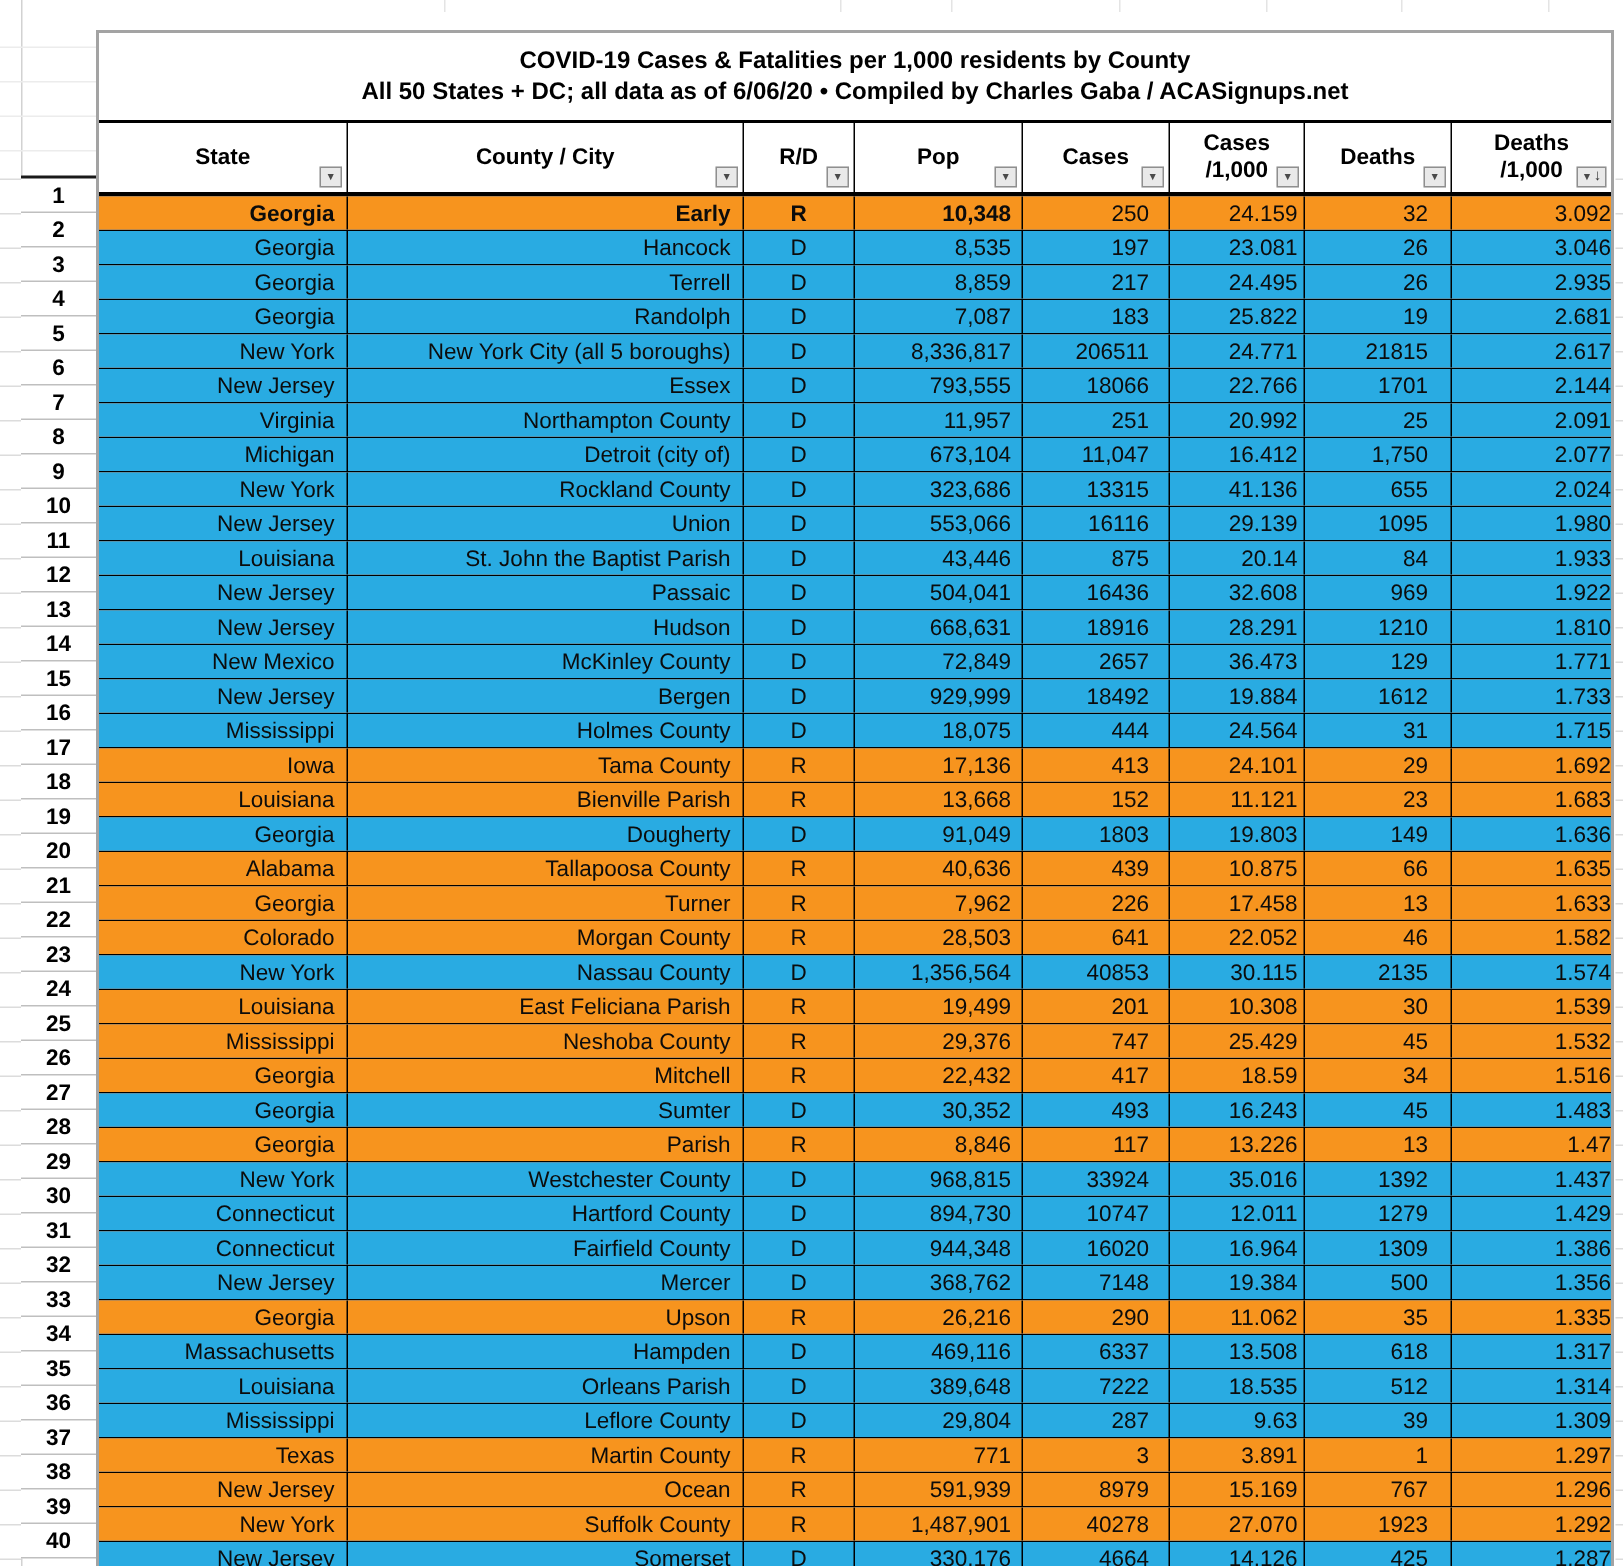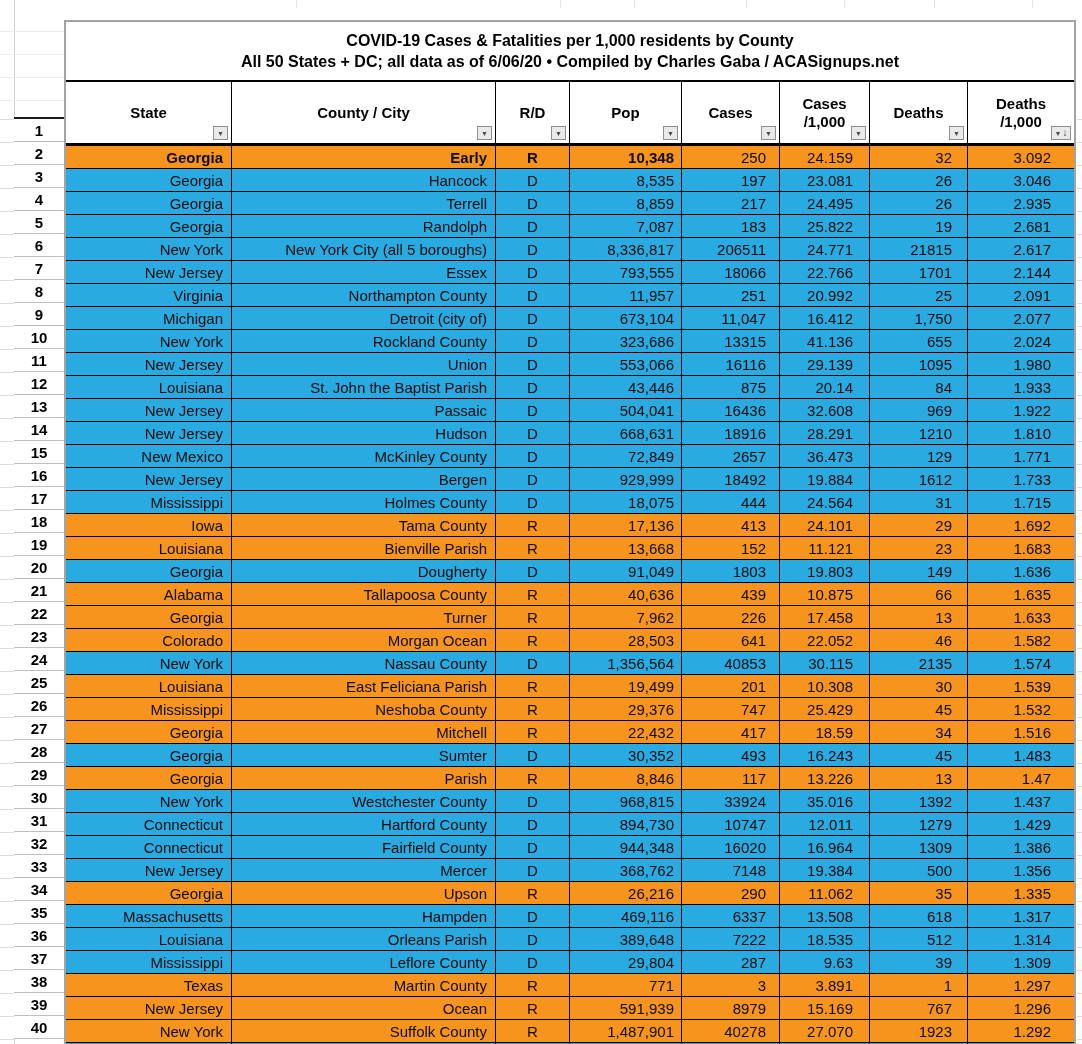--- a/index.html
+++ b/index.html
@@ -18,21 +18,21 @@
           font-weight:bold;font-size:15px;color:#000;}
 
   
   .sheet-table{position:absolute;left:64px;top:20px;width:1012px;height:1036px;
                box-sizing:border-box;border:2px solid #a3a3a3;background:#fff;overflow:hidden;}
 
   .title-band{height:60px;box-sizing:border-box;border-bottom:2px solid #000;
               display:flex;flex-direction:column;align-items:center;justify-content:center;
               font-weight:bold;font-size:16px;line-height:21px;text-align:center;color:#000;}
 
-  .header-band{height:64px;box-sizing:border-box;border-bottom:3px solid #000;display:flex;}
+  .header-band{height:49px;box-sizing:border-box;border-bottom:3px solid #000;display:flex;}
   .header-cell{box-sizing:border-box;border-right:1px solid #000;position:relative;
                display:flex;flex-direction:column;align-items:center;justify-content:center;
                font-weight:bold;font-size:15px;line-height:18px;color:#000;}
   .header-cell:last-child{border-right:none;}
   .hdr2:empty{display:none;}
 
   .filter-btn{position:absolute;right:3px;bottom:3px;width:15px;height:14px;
               background:#e9e9e9;border:1px solid #8f8f8f;box-sizing:border-box;
               display:flex;align-items:center;justify-content:center;cursor:pointer;}
   .filter-btn .tri{font-size:7px;color:#4a4a4a;line-height:1;}
@@ -48,23 +48,23 @@
   .tr.R .td{background:#F7941E;}
   .tr.D .td{background:#29ABE2;}
   .tr.em .c-state,.tr.em .c-county,.tr.em .c-rd,.tr.em .c-pop{font-weight:bold;}
 
   
   .c-state {width:166px;justify-content:flex-end;padding-right:8px;}
   .c-county{width:264px;justify-content:flex-end;padding-right:8px;}
   .c-rd    {width:74px; justify-content:center;}
   .c-pop   {width:112px;justify-content:flex-end;padding-right:7px;}
   .c-cases {width:98px; justify-content:flex-end;padding-right:13px;}
-  .c-c1000 {width:90px; justify-content:flex-end;padding-right:16px;}
+  .c-c1000 {width:90px; justify-content:flex-end;padding-right:4px;}
   .c-deaths{width:98px; justify-content:flex-end;padding-right:15px;}
-  .c-d1000 {width:106px;justify-content:flex-end;padding-right:23px;}
+  .c-d1000 {width:106px;justify-content:flex-end;padding-right:0;}
 
   .header-cell.c-state,.header-cell.c-county,.header-cell.c-rd,.header-cell.c-pop,
   .header-cell.c-cases,.header-cell.c-c1000,.header-cell.c-deaths,.header-cell.c-d1000{
       justify-content:center;padding-right:0;}
 </style>
 </head>
 <body>
 
 <div class="gutter-vline"></div>
 <div id="decor">
@@ -476,21 +476,21 @@
     <div class="td c-county">Turner</div>
     <div class="td c-rd">R</div>
     <div class="td c-pop">7,962</div>
     <div class="td c-cases">226</div>
     <div class="td c-c1000">17.458</div>
     <div class="td c-deaths">13</div>
     <div class="td c-d1000">1.633</div>
   </div>
       <div class="tr R">
     <div class="td c-state">Colorado</div>
-    <div class="td c-county">Morgan Ocean</div>
+    <div class="td c-county">Morgan County</div>
     <div class="td c-rd">R</div>
     <div class="td c-pop">28,503</div>
     <div class="td c-cases">641</div>
     <div class="td c-c1000">22.052</div>
     <div class="td c-deaths">46</div>
     <div class="td c-d1000">1.582</div>
   </div>
       <div class="tr D">
     <div class="td c-state">New York</div>
     <div class="td c-county">Nassau County</div>

